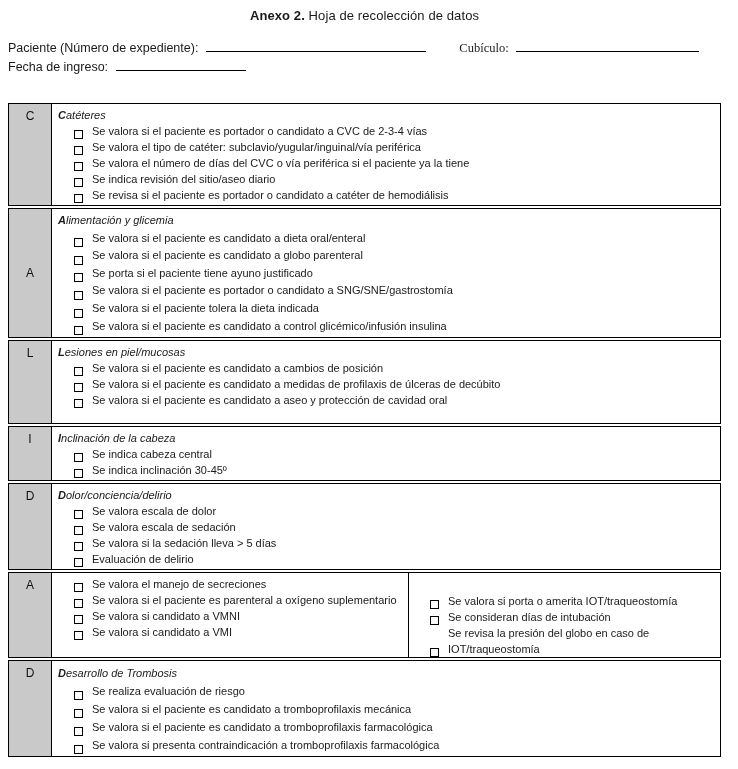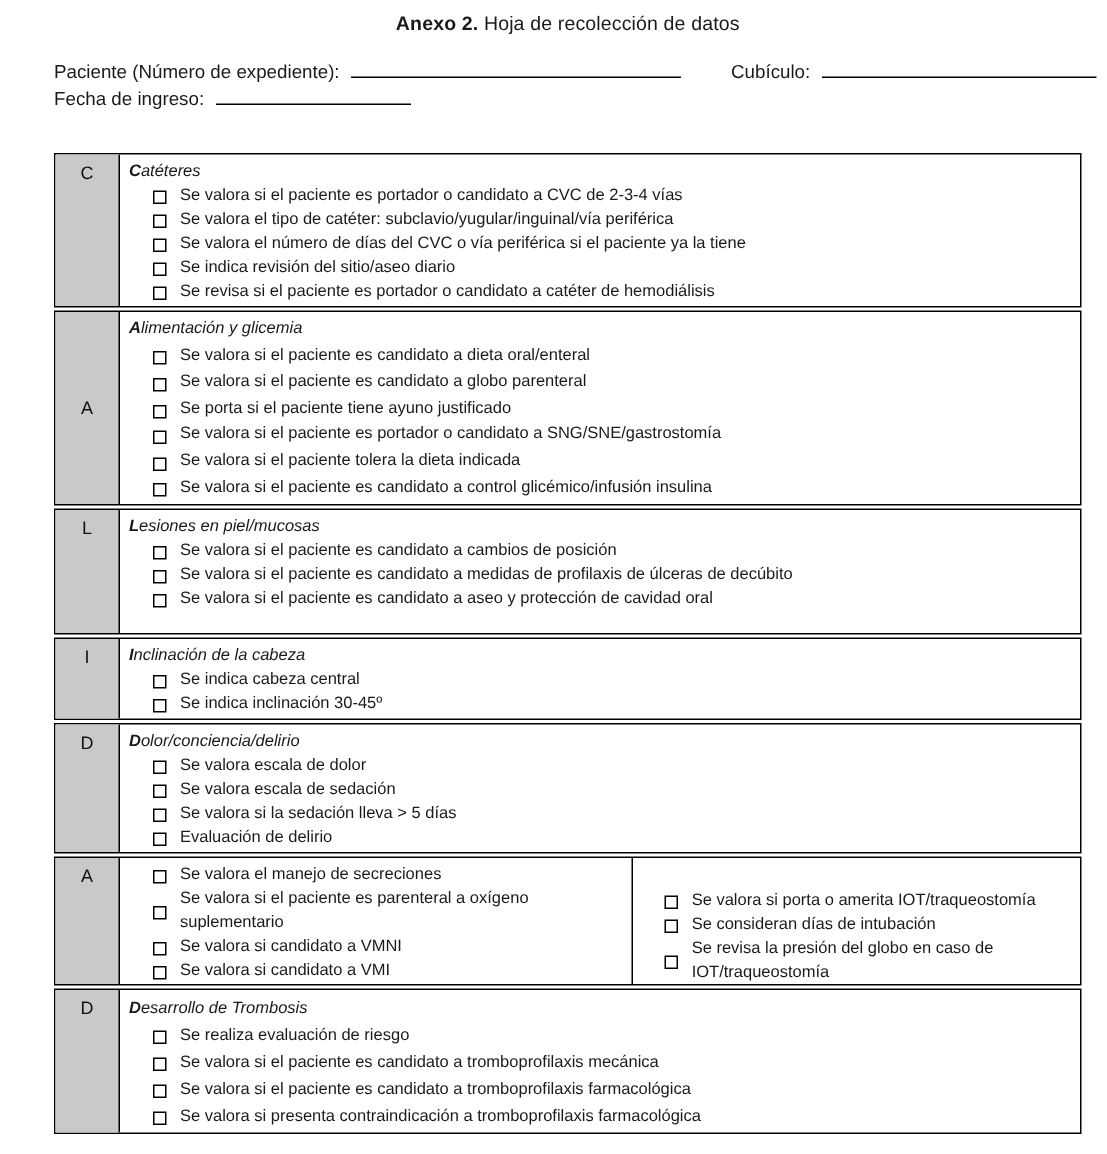--- a/index.html
+++ b/index.html
@@ -2,40 +2,40 @@
 <html><head>
 <meta charset="utf-8">
 <style>
   * { margin:0; padding:0; box-sizing:border-box; }
   html,body { width:738px; height:769px; background:#fff; overflow:hidden; }
   body {
     font-family:"Liberation Sans","DejaVu Sans",sans-serif;
     color:#1a1a1a;
     -webkit-font-smoothing:antialiased;
   }
-  .page { padding:6px 17px 0 8px;margin-left:28px; }
+  .page { padding:6px 17px 0 8px; }
 
   
   .doc-title { text-align:center; font-size:13px; margin-top:2px; letter-spacing:.1px; }
   .doc-title b { font-weight:bold; }
 
   .field-line { font-size:12.5px; white-space:nowrap; }
   .field-line.first { margin-top:17px; }
   .field-line.second { margin-top:3px; }
   .blank {
     display:inline-block;
     border-bottom:1.3px solid #000;
     height:12px;
     vertical-align:baseline;
     margin-left:4px;
   }
   .blank.w-paciente { width:220px; }
   .blank.w-cubiculo { width:183px; }
   .blank.w-fecha    { width:130px; }
-  .lbl-cubiculo { margin-left:30px; }
+  .lbl-cubiculo { margin-left:30px;font-family:Liberation Serif, serif; }
 
   
   .ctable { margin-top:29px; }
   .trow {
     display:flex;
     border:1.6px solid #000;
     margin-bottom:2px;
     background:#fff;
   }
   .letter {
@@ -51,21 +51,21 @@
     color:#111;
   }
   .content {
     flex:1;
     padding:3px 2px 2px 0;
     font-size:11px;
     line-height:16px;
   }
   .rtitle { padding-left:6px;font-style:italic; }
   .rtitle b { font-weight:bold; }
-  .citem { display:flex; align-items:center; padding-left:22px; }
+  .citem { display:flex; align-items:flex-end; padding-left:22px; }
   .cb {
     flex:0 0 9px;
     width:9px; height:9px;
     border:1.1px solid #000;
     background:#fff;
     margin-top:3px;
     margin-right:9px;
   }
   
   .trow:nth-child(1) { min-height:100px; }

